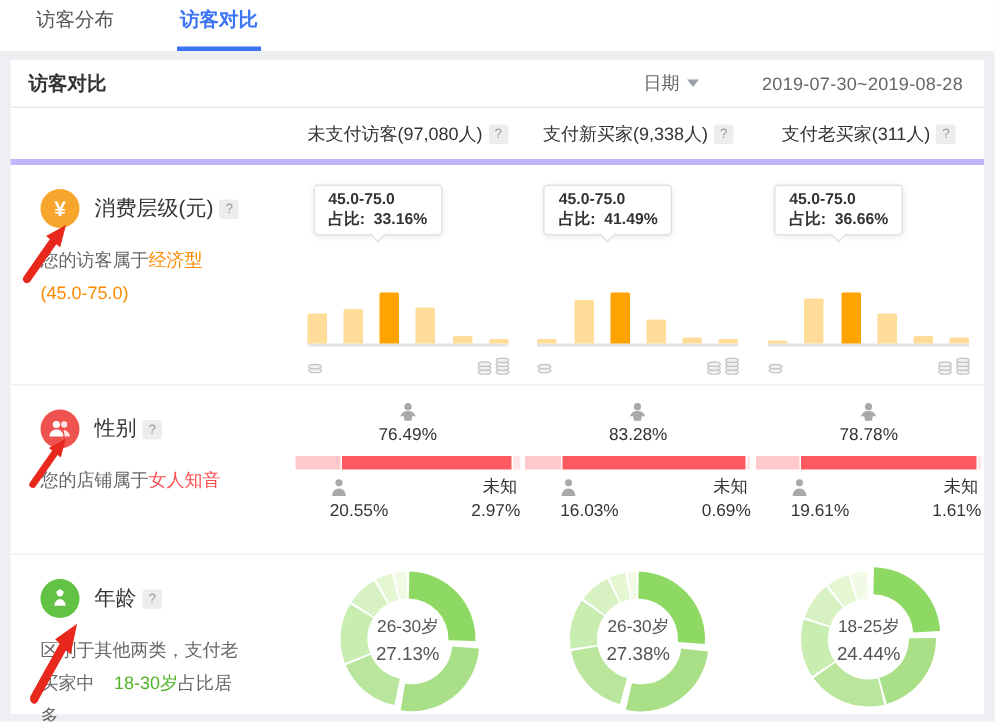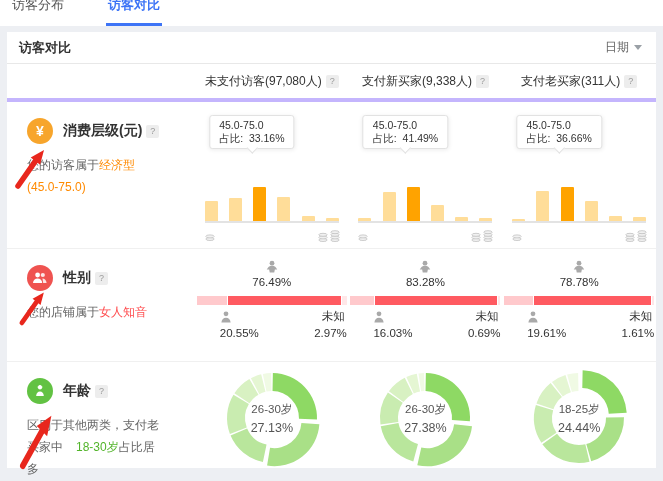--- a/index.html
+++ b/index.html
@@ -1,20 +1,20 @@
 <!DOCTYPE html>
 <html><head>
 <meta charset="utf-8">
 <style>
   * { margin:0; padding:0; box-sizing:border-box; }
   html,body { width:663px; height:481px; overflow:hidden; }
   body { font-family:"Liberation Sans","DejaVu Sans",sans-serif; background:#edeff3; position:relative; font-size:12px; color:#333; }
 
   
-  .tabbar { background:#fff; height:26px; display:flex; align-items:flex-end; padding-left:10px; }
+  .tabbar { background:#fff; height:34px; display:flex; align-items:flex-end; padding-left:22px; }
   .tab { font-size:13px; color:#555; padding:8px 2px 9px; margin-right:40px; cursor:pointer; border-bottom:3px solid transparent; }
   .tab.active { color:#3d74f6; font-weight:bold; border-bottom-color:#3d74f6; }
   .gap { height:6px; }
 
   
   .panel { background:#fff; margin:0 7px; height:436px; }
   .panel-header { height:32px; display:flex; align-items:center; padding:0 14px 0 12px; border-bottom:1px solid #e8e8e8; }
   .panel-title { font-size:13px; font-weight:bold; color:#333; }
   .ph-right { margin-left:auto; display:flex; align-items:center; }
   .date-label { color:#666; font-size:12px; cursor:pointer; display:flex; align-items:center; }
@@ -23,30 +23,30 @@
 
   .grid { display:grid; grid-template-columns:188px 1fr 1fr 1fr; }
   .cols-header { height:38px; align-items:center; border-bottom:4px solid #c4b5fd; }
   .col-title { text-align:center; color:#333; font-size:12px; }
   .qmark { display:inline-block; width:13px; height:13px; line-height:13px; text-align:center; background:#ededed; color:#9a9a9a; border-radius:2px; font-size:9px; margin-left:4px; vertical-align:1px; cursor:pointer; }
 
   .section { border-bottom:1px solid #f0f0f0; }
   .label-cell { padding:16px 8px 0 20px; }
   .label-head { display:flex; align-items:center; }
   .icon-circle { width:26px; height:26px; border-radius:50%; display:flex; align-items:center; justify-content:center; color:#fff; font-weight:bold; font-size:14px; flex:0 0 26px; }
-  .row-title { font-size:14px; font-weight:bold; color:#333; margin-left:10px; }
+  .row-title { font-size:14px; font-weight:normal; color:#333; margin-left:10px; }
   .row-desc { margin-top:10px; font-size:12px; color:#666; line-height:22px; width:124px; }
   .hl-orange { color:#ff8a00; }
   .hl-red { color:#ff4d4f; }
   .hl-green { color:#52b42a;padding-left:13px; }
 
   
   .row-consumption { height:147px; }
   .cons-cell { position:relative; height:147px; }
-  .chart-wrap { position:relative; width:150px; margin:0 auto; height:100%; }
+  .chart-wrap { position:relative; width:150px; margin:0 auto; height:100%;font-weight:bold; }
   .tooltip { position:absolute; top:13px; left:55px; transform:translateX(-50%); background:#fff; border:1px solid #e2e2e2; border-radius:3px; box-shadow:0 1px 4px rgba(0,0,0,.08); padding:3px 9px; font-size:10.5px; color:#333; line-height:13px; white-space:nowrap; z-index:2; }
   .tooltip::after { content:""; position:absolute; left:50%; bottom:-4px; margin-left:-4px; width:7px; height:7px; background:#fff; border-right:1px solid #e2e2e2; border-bottom:1px solid #e2e2e2; transform:rotate(45deg); }
   .bars { position:absolute; left:8px; bottom:26px; width:134px; height:36px; display:flex; align-items:flex-end; justify-content:space-between; border-bottom:2px solid #e3e3e3; }
   .bar { width:13px; border-radius:1px 1px 0 0; }
   .coins { position:absolute; left:0; bottom:6px; width:150px; height:16px; }
 
   
   .row-gender { height:113px; }
   .gender-cell { position:relative; height:113px; }
   .gwrap { position:relative; width:150px; margin:0 auto; height:100%; font-size:11.5px;text-decoration:underline; }
@@ -81,20 +81,21 @@
 
 <div class="panel">
 
   <div class="panel-header">
     <div class="panel-title">访客对比</div>
     <div class="ph-right">
       <div class="date-label">
         <span>日期</span>
         <span class="caret-down"></span>
       </div>
+      <div class="date-range">2019-07-30~2019-08-28</div>
     </div>
   </div>
 
   <div class="grid cols-header">
     <div></div>
     <div class="col-title">
       <span>未支付访客(97,080人)</span><span class="qmark">?</span>
     </div>
     <div class="col-title">
       <span>支付新买家(9,338人)</span><span class="qmark">?</span>

